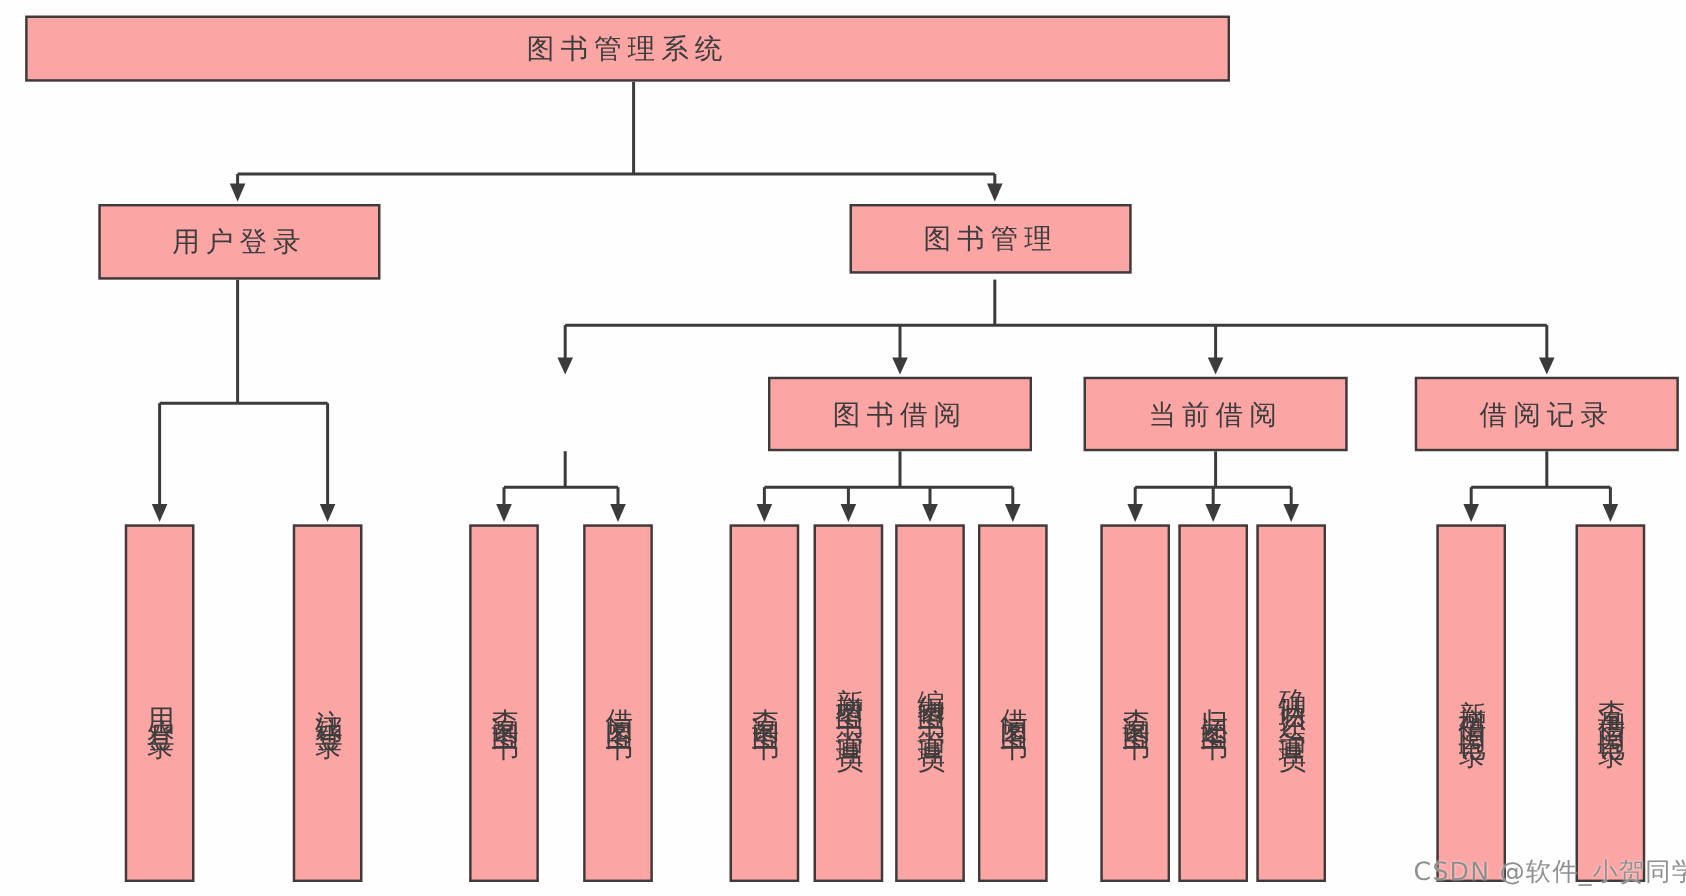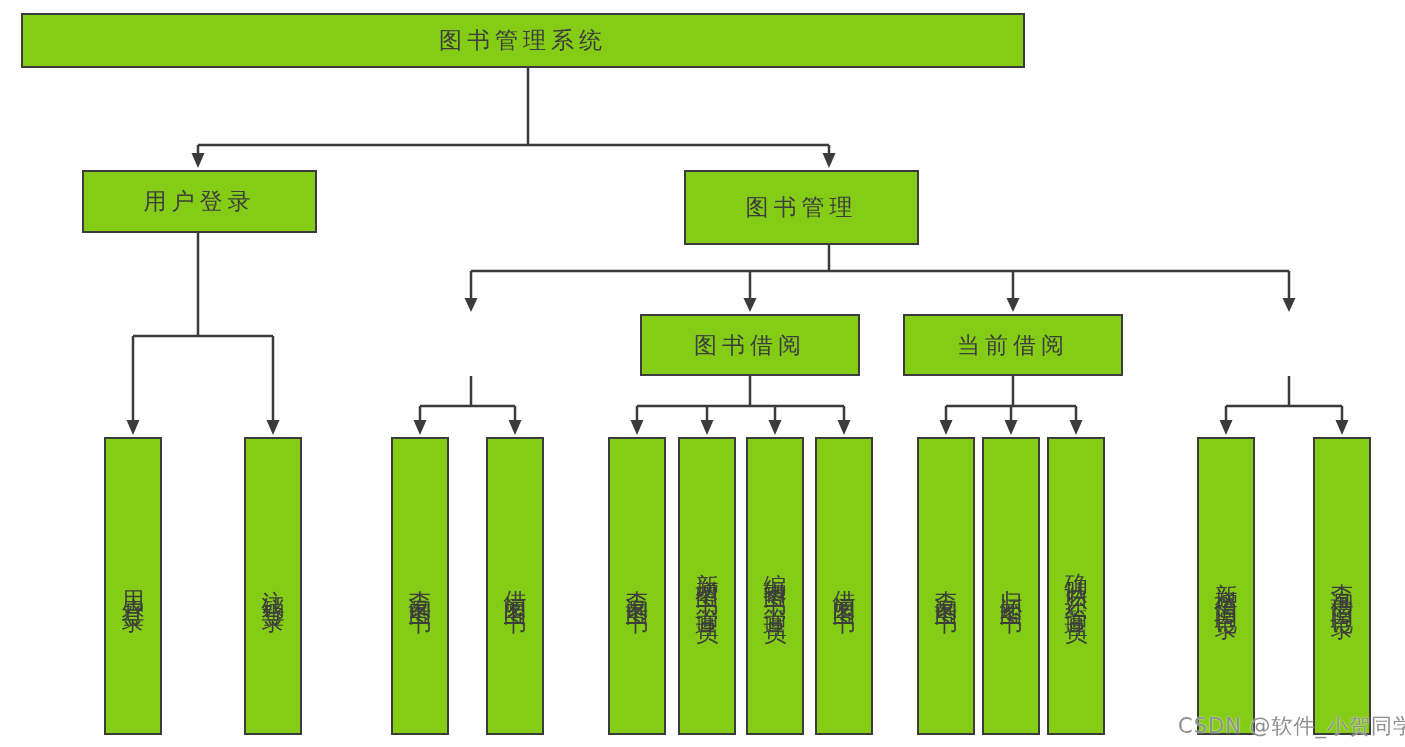--- a/index.html
+++ b/index.html
@@ -19,21 +19,21 @@
     position: absolute;
     left: 0;
     top: 0;
     width: 1405px;
     height: 747px;
     z-index: 1;
   }
   .node {
     position: absolute;
     box-sizing: border-box;
-    background: #84cc16;
+    background: #fca5a5;
     border: 2.5px solid #3b3b3b;
     color: #3d3d3d;
     display: flex;
     align-items: center;
     justify-content: center;
     z-index: 2;
   }
   .hnode {
     font-size: 23px;
     letter-spacing: 5px;
@@ -138,30 +138,33 @@
     </g>
   </svg>
 
   <div class="node hnode" style="left:21px;top:13px;width:1004px;height:55px;">
     <span>图书管理系统</span>
   </div>
 
   <div class="node hnode" style="left:82px;top:170px;width:235px;height:63px;">
     <span>用户登录</span>
   </div>
-  <div class="node hnode" style="left:684px;top:170px;width:235px;height:75px;">
+  <div class="node hnode" style="left:708px;top:170px;width:235px;height:58px;">
     <span>图书管理</span>
   </div>
 
   <div class="node hnode" style="left:903px;top:314px;width:220px;height:62px;">
     <span>当前借阅</span>
   </div>
   <div class="node hnode" style="left:640px;top:314px;width:220px;height:62px;">
     <span>图书借阅</span>
   </div>
+  <div class="node hnode" style="left:1179px;top:314px;width:220px;height:62px;">
+    <span>借阅记录</span>
+  </div>
 
   <div class="node vnode" style="left:104px;top:437px;width:58px;height:298px;">
     <span class="vtext">用户登录</span>
   </div>
   <div class="node vnode" style="left:244px;top:437px;width:58px;height:298px;">
     <span class="vtext">注销登录</span>
   </div>
 
   <div class="node vnode" style="left:391px;top:437px;width:58px;height:298px;">
     <span class="vtext">查询图书</span>

